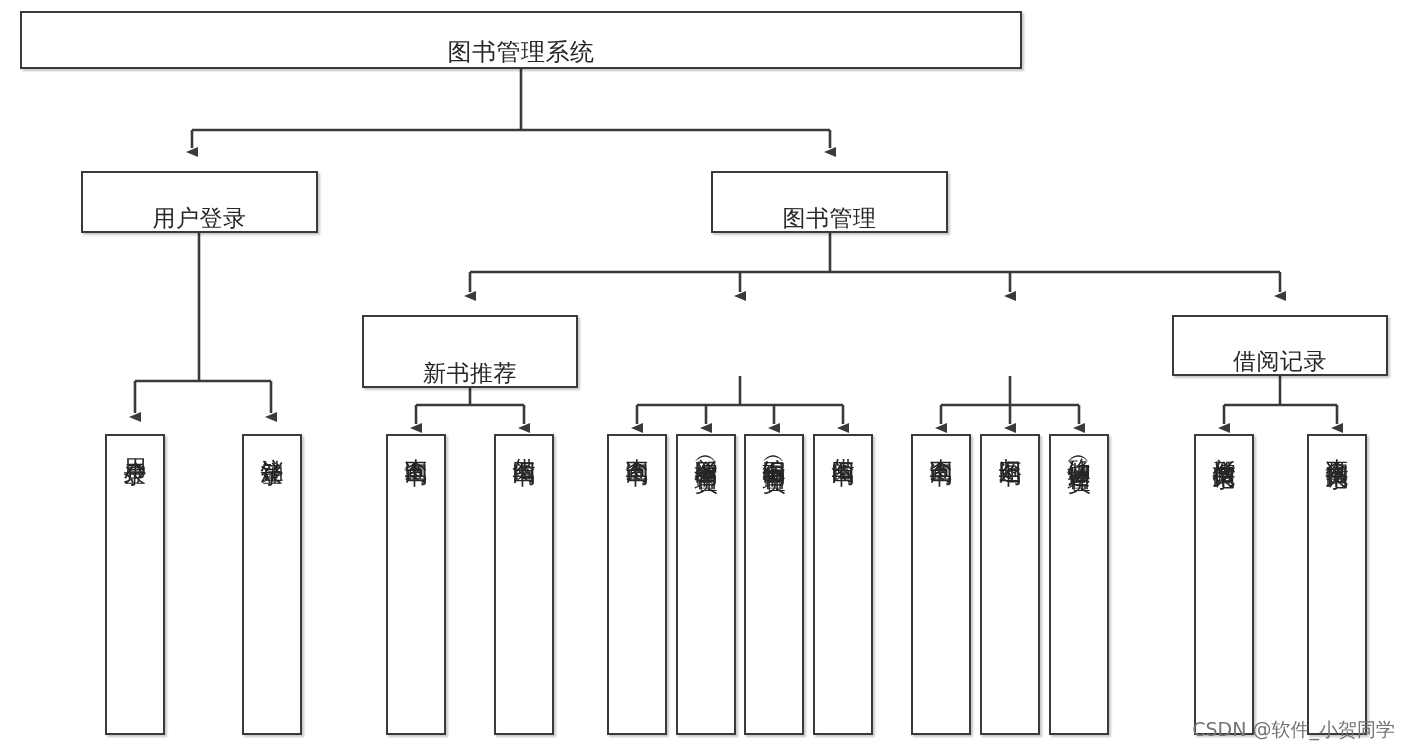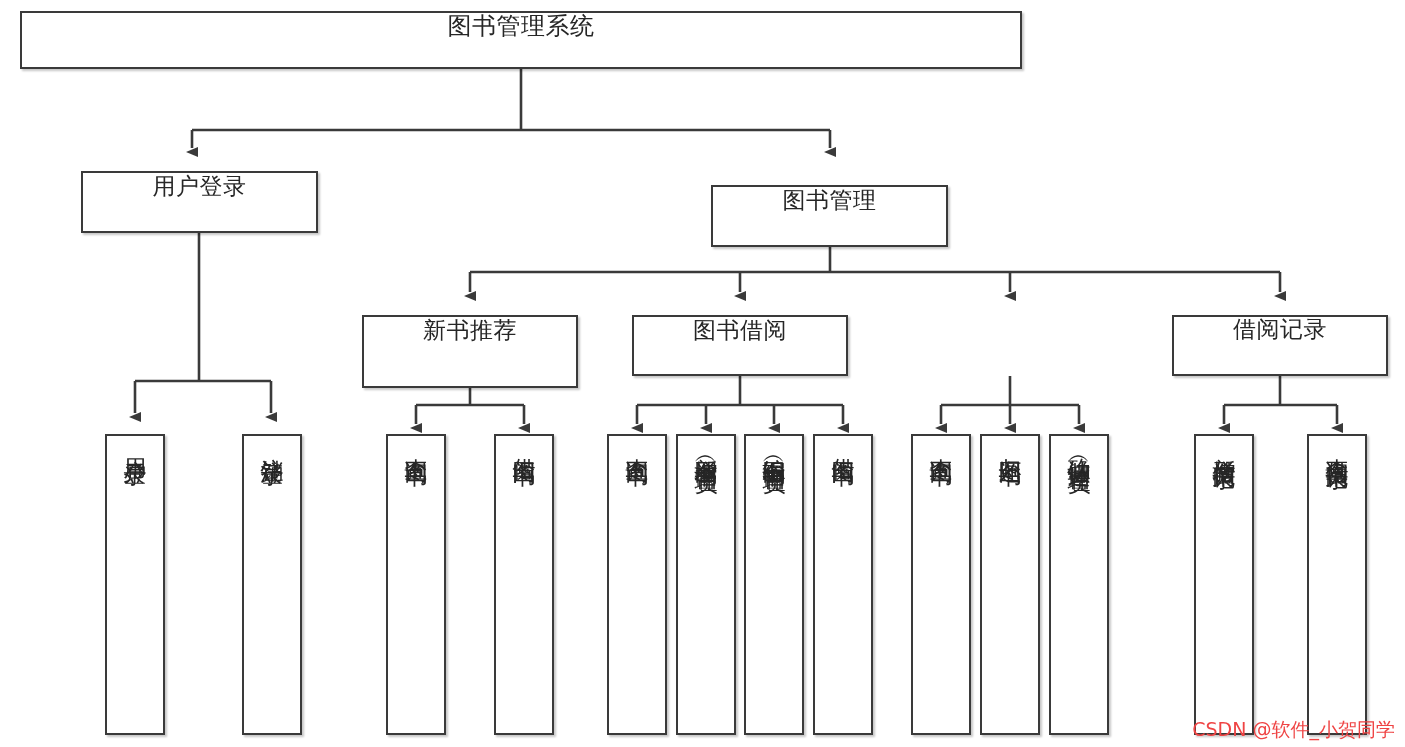--- a/index.html
+++ b/index.html
@@ -17,21 +17,21 @@
     background: #ffffff;
     overflow: hidden;
   }
   .node {
     position: absolute;
     box-sizing: border-box;
     background: #ffffff;
     border: 2px solid #3a3a3a;
     box-shadow: 2px 2px 2px rgba(0,0,0,0.22);
     display: flex;
-    align-items: flex-start;
+    align-items: flex-end;
     justify-content: center;
     color: #222222;
   }
   .node-label {
     display: block;
     text-align: center;
     line-height: 1.15;
     white-space: nowrap;
     color: #262626;
   }
@@ -71,21 +71,21 @@
     fill: none;
   }
   .arrow-head {
     fill: #3a3a3a;
   }
   .watermark {
     position: absolute;
     right: 10px;
     bottom: 4px;
     font-size: 19px;
-    color: #ef4444;
+    color: #737373;
     white-space: nowrap;
     font-family: "DejaVu Sans", "Liberation Sans", sans-serif;
   }
 </style>
 </head>
 <body>
 
 <div id="canvas">
 
   <svg class="links" viewBox="0 0 1405 747">
@@ -150,31 +150,28 @@
     </g>
   </svg>
 
   <div class="node h root" style="left:20px; top:11px; width:1002px; height:58px;">
     <span class="node-label">图书管理系统</span>
   </div>
 
   <div class="node h" style="left:81px; top:171px; width:237px; height:62px;">
     <span class="node-label">用户登录</span>
   </div>
-  <div class="node h" style="left:711px; top:171px; width:237px; height:62px;margin-top:14px;">
+  <div class="node h" style="left:711px; top:171px; width:237px; height:62px;">
     <span class="node-label">图书管理</span>
   </div>
 
   <div class="node h" style="left:362px; top:315px; width:216px; height:73px;">
     <span class="node-label">新书推荐</span>
   </div>
-  <div class="node h" style="left:632px; top:315px; width:216px; height:61px;">
-    <span class="node-label">图书借阅</span>
-  </div>
-  <div class="node h" style="left:1172px; top:315px; width:216px; height:61px;font-family:Liberation Serif, serif;">
+  <div class="node h" style="left:1172px; top:315px; width:216px; height:61px;">
     <span class="node-label">借阅记录</span>
   </div>
 
   <div class="node v" style="left:105px; top:434px; width:60px; height:301px;">
     <span class="node-label">用户登录</span>
   </div>
   <div class="node v" style="left:242px; top:434px; width:60px; height:301px;">
     <span class="node-label">注销登录</span>
   </div>
 

